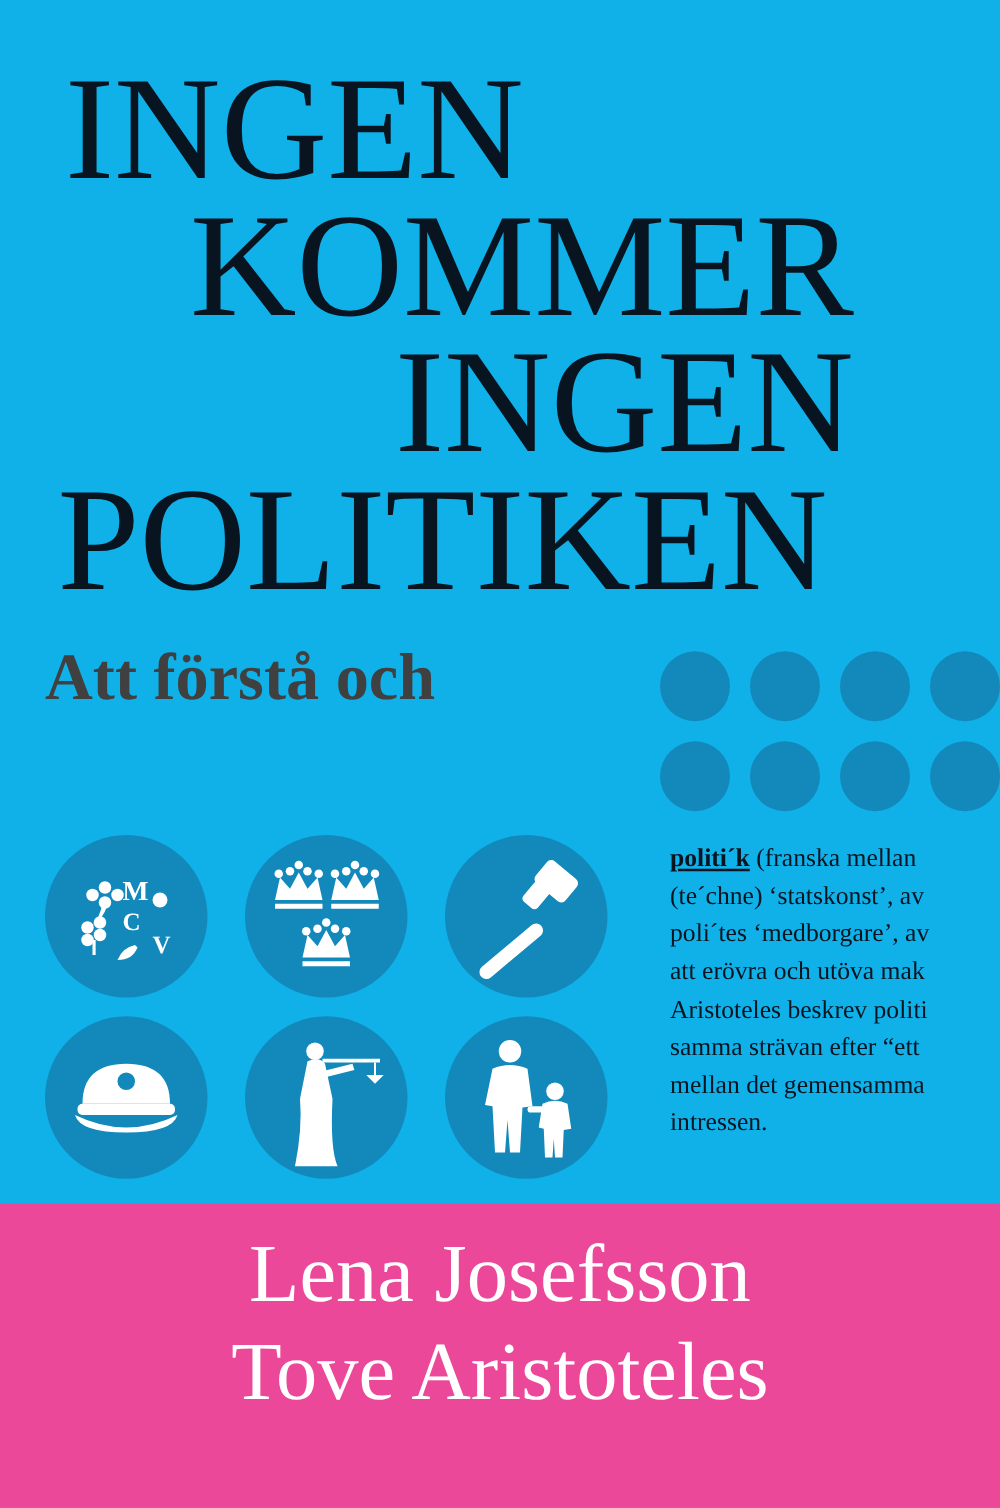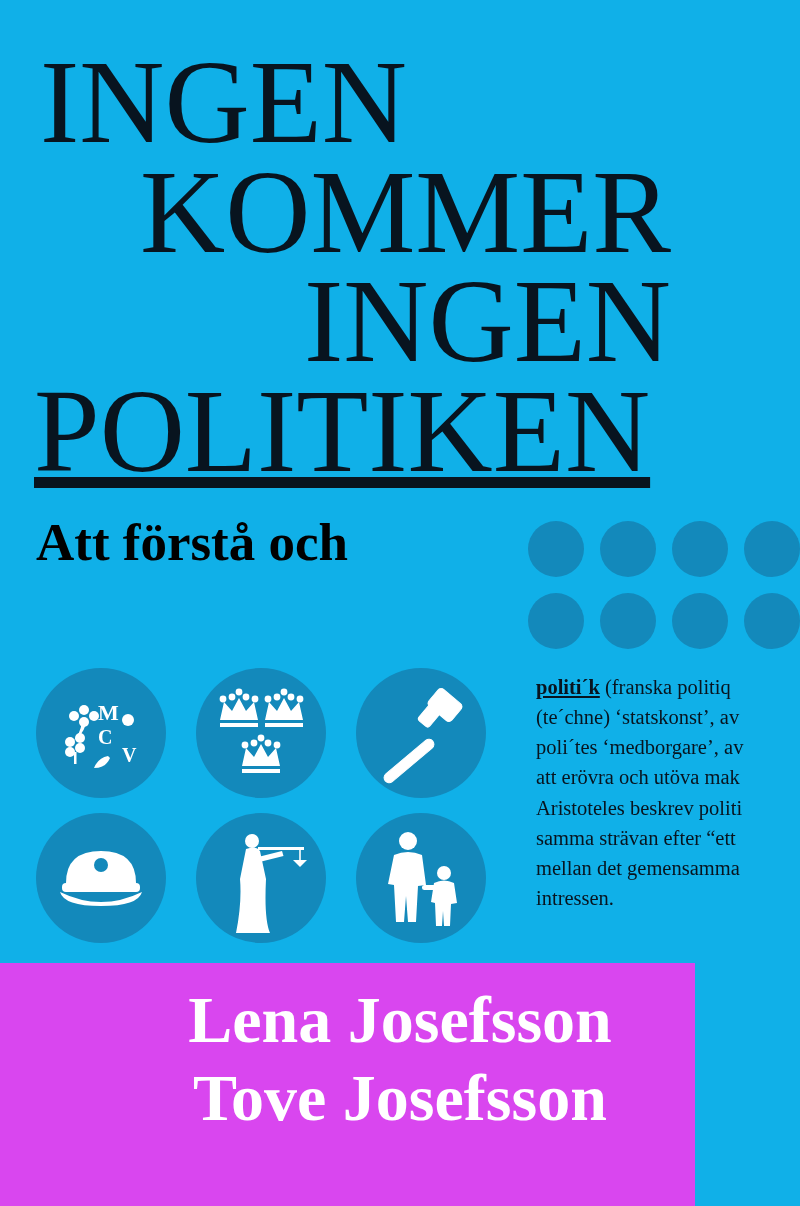--- a/index.html
+++ b/index.html
@@ -16,21 +16,21 @@
   }
   .cover {
     position: absolute;
     inset: 0;
     background: #10b0e8;
   }
   
   .title-block {
     position: absolute;
     top: 48px;
-    left: 4px;
+    left: 16px;
     width: 700px;
     color: #08121f;
   }
   .title-line {
     font-family: "Liberation Serif", serif;
     font-weight: 400;
     letter-spacing: 0px;
     line-height: 0.93;
     white-space: nowrap;
     color: #08141f;
@@ -44,29 +44,28 @@
     padding-left: 92px;
     margin-left: 44px;
   }
   .tl3 {
     font-size: 118px;
     padding-left: 300px;
   }
   .tl4 {
     font-size: 118px;
     padding-left: 30px;
-    text-decoration: underline;
   }
   
   .subtitle {
     position: absolute;
     top: 512px;
     left: 36px;
     width: 520px;
-    color: #000000;
+    color: #404040;
     font-size: 53px;
     font-weight: 700;
     line-height: 1.16;
     font-family: "Liberation Serif", serif;
   }
   .subtitle div {
     white-space: nowrap;
   }
   
   .dots {
@@ -131,24 +130,23 @@
   }
   .dict p {
     margin: 0;
     white-space: nowrap;
   }
   
   .band {
     position: absolute;
     left: 0;
     bottom: 0;
-    width: 695px;
+    width: 800px;
     height: 243px;
-    background: #d946ef;
-    font-weight: bold;
+    background: #ec4899;
   }
   .authors {
     position: absolute;
     left: 0;
     top: 18px;
     width: 800px;
     text-align: center;
     color: #ffffff;
     font-family: "Liberation Serif", serif;
     font-size: 66px;
@@ -313,30 +311,30 @@
 
             <rect x="66" y="72" width="14" height="5" rx="2.5"></rect>
           </g>
         </svg>
       </div>
     </div>
 
   </div>
 
   <div class="dict">
-    <p><span class="lede">politi´k</span> <span>(franska politiq</span></p>
+    <p><span class="lede">politi´k</span> <span>(franska mellan</span></p>
     <p>(te´chne) ‘statskonst’, av</p>
     <p>poli´tes ‘medborgare’, av</p>
     <p>att erövra och utöva mak</p>
     <p>Aristoteles beskrev politi</p>
     <p>samma strävan efter “ett</p>
     <p>mellan det gemensamma</p>
     <p>intressen.</p>
   </div>
 
   <div class="band">
     <div class="authors">
       <div>Lena Josefsson</div>
-      <div>Tove Josefsson</div>
+      <div>Tove Aristoteles</div>
     </div>
   </div>
 
 </div>
 
 </body></html>

